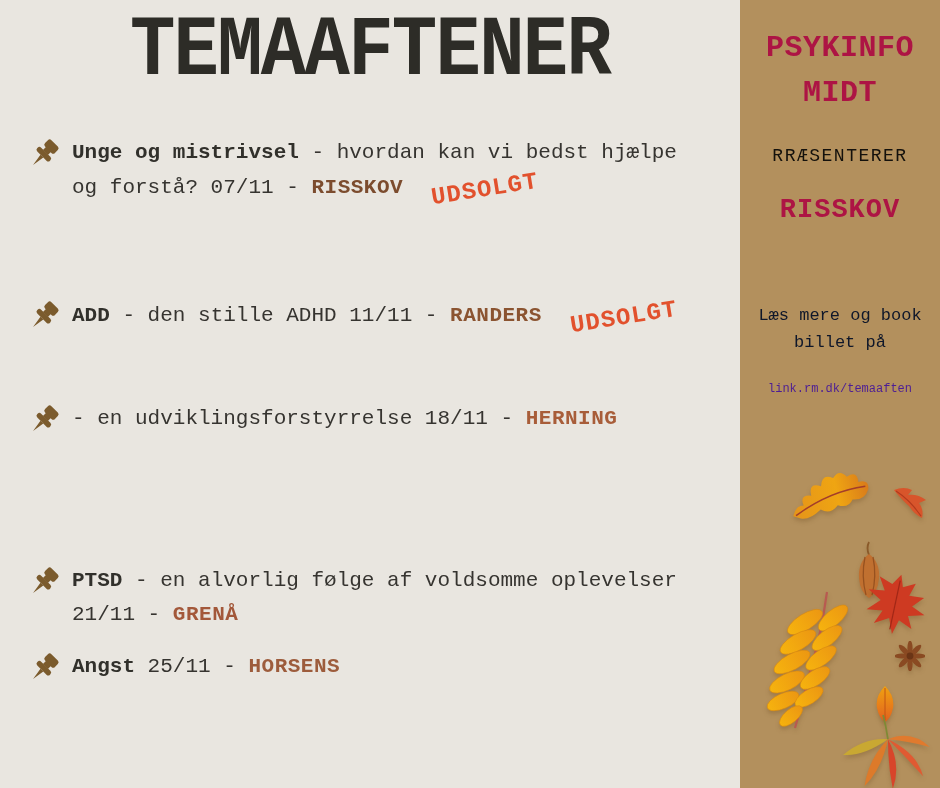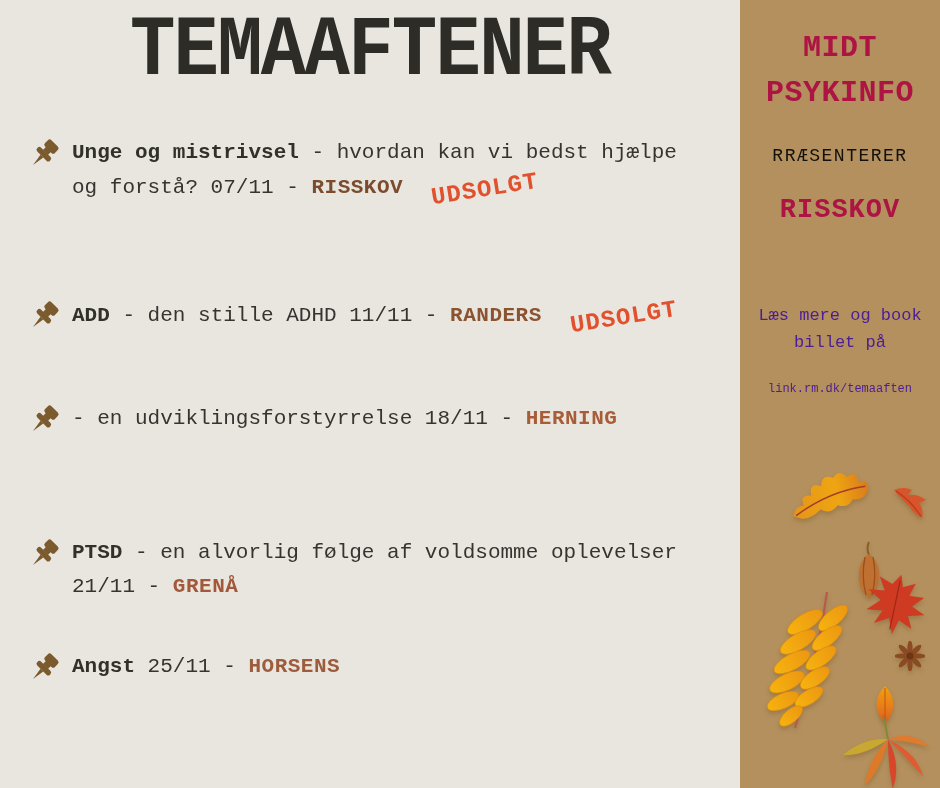--- a/index.html
+++ b/index.html
@@ -34,21 +34,21 @@
     line-height:45px;letter-spacing:0.5px;
   }
   .presents{
     margin-top:30px;font-size:18px;font-weight:400;color:#14110c;letter-spacing:1.5px;text-align:center;
   }
   .month{
     margin-top:24px;font-size:27px;font-weight:800;color:#ad1444;
     line-height:40px;letter-spacing:1px;
   }
   .cta{
-    margin-top:72px;font-size:17px;color:#4c1d95;line-height:27px;
+    margin-top:72px;font-size:17px;color:#0f172a;line-height:27px;
   }
   .link{
     margin-top:20px;font-size:12px;color:#4c1d95;font-weight:400;line-height:26px;
   }
   .leaf{position:absolute;filter:drop-shadow(0 3px 2px rgba(90,60,20,0.25));}
 </style>
 </head>
 <body>
 
 <div class="poster">
@@ -99,21 +99,21 @@
           <rect x="9" y="15.5" width="18" height="5.5" rx="2.5"></rect>
               <path d="M18,21 L20,21 L18,33.5 L16,21 Z"></path>
         </g>
           </svg>
       </span>
       <div class="etext">
         <div><span>- en udviklingsforstyrrelse 18/11 - </span><span class="city c2">HERNING</span></div>
       </div>
     </div>
 
-    <div class="event" style="top:536px">
+    <div class="event" style="top:564px">
       <span class="pin">
         <svg width="36" height="36" viewBox="0 0 36 36">
             <g fill="#7b5b2d" transform="rotate(45 18 18)">
           <rect x="11" y="3" width="14" height="9" rx="2.5"></rect>
               <rect x="14.5" y="11" width="7" height="5"></rect>
           <rect x="9" y="15.5" width="18" height="5.5" rx="2.5"></rect>
               <path d="M18,21 L20,21 L18,33.5 L16,21 Z"></path>
         </g>
           </svg>
       </span>
@@ -135,22 +135,22 @@
           </svg>
       </span>
       <div class="etext">
         <div><span class="strong">Angst</span><span> 25/11 - </span><span class="city c4">HORSENS</span></div>
       </div>
     </div>
   </div>
 
   <div class="sidebar">
     <div class="brand">
+      <div>PSYKINFO</div>
       <div>MIDT</div>
-      <div>PSYKINFO</div>
     </div>
     <div class="presents">RRÆSENTERER</div>
     <div class="month">
       <div>RISSKOV</div>
     </div>
     <div class="cta">
       <div>Læs mere og book</div>
       <div>billet på</div>
     </div>
     <div class="link">link.rm.dk/temaaften</div>

